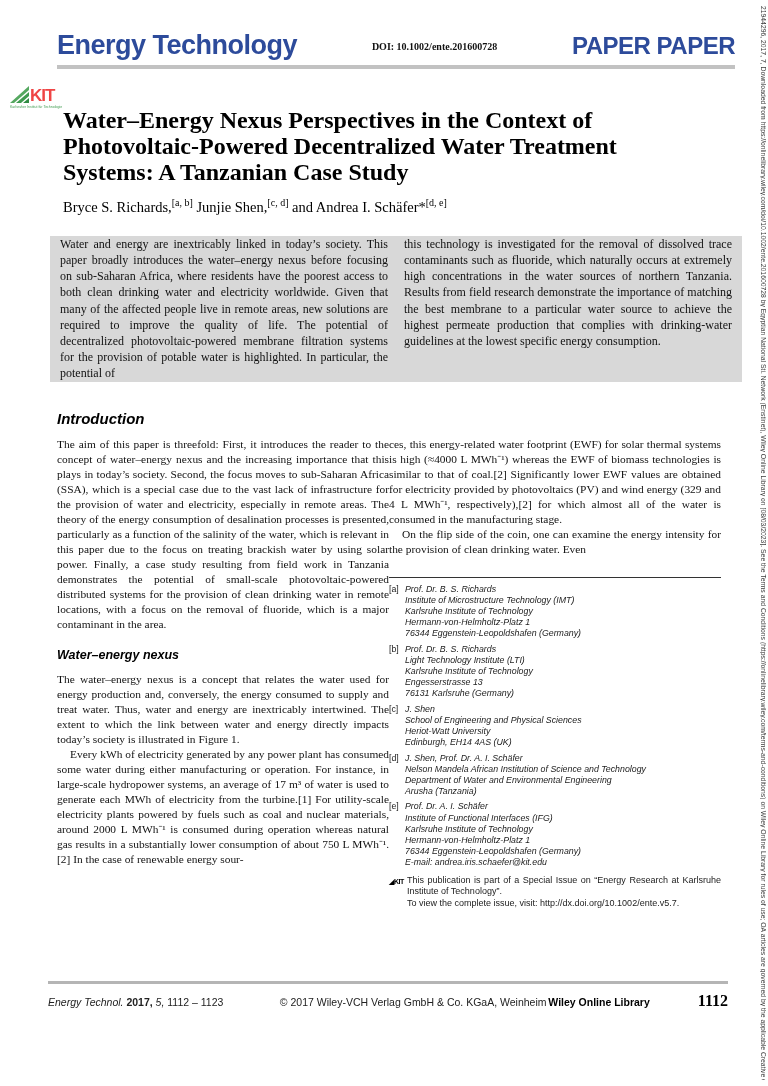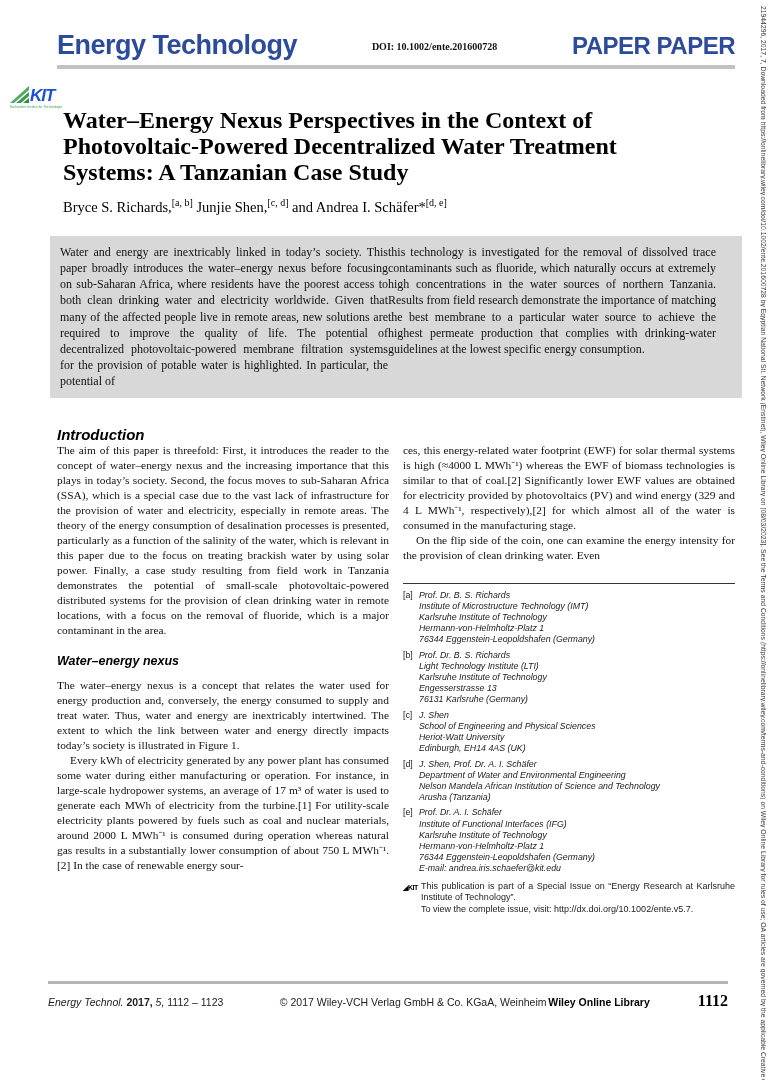--- a/index.html
+++ b/index.html
@@ -10,35 +10,35 @@
   .page{position:absolute;left:57px;top:0;width:678px;}
   
   .header{display:flex;align-items:flex-start;margin-top:30px;}
   .journal{font-family:"Liberation Sans",sans-serif;font-weight:bold;font-size:27px;color:#2d4b9b;letter-spacing:-0.5px;flex:none;}
   .doi{flex:1;text-align:center;font-family:"Liberation Serif",serif;font-weight:bold;font-size:10px;color:#111;margin-top:11px;}
   .ptype{font-family:"Liberation Sans",sans-serif;font-weight:bold;font-size:24px;color:#2d4b9b;flex:none;letter-spacing:-0.5px;margin-top:2px;}
   .hrule{height:4px;background:#c2c2c2;margin-top:4px;}
   
   .kitlogo{position:absolute;left:-47px;top:86px;width:52px;}
   .kitrow{display:flex;align-items:flex-end;}
-  .kittxt{font-family:"Liberation Sans",sans-serif;font-weight:bold;font-size:17px;color:#1d4ed8;letter-spacing:-1px;line-height:1;font-style:italic;}
+  .kittxt{font-family:"Liberation Sans",sans-serif;font-weight:bold;font-size:17px;color:#ef4444;letter-spacing:-1px;line-height:1;}
   .kitsub{font-size:3.5px;color:#3f9b4f;font-family:"Liberation Sans",sans-serif;margin-top:1px;white-space:nowrap;overflow:hidden;}
   
   .titleblock{margin-top:38px;margin-left:6px;}
   .title{font-weight:bold;font-size:24px;line-height:26px;color:#000;}
   .title div{white-space:nowrap;}
   .authors{margin-top:12px;font-size:14.5px;color:#000;}
   .authors sup{font-size:10px;}
   
-  .abstract{margin-top:20px;margin-left:-7px;width:672px;background:#d8d8d8;padding:8px 10px;display:flex;}
+  .abstract{margin-top:20px;margin-left:-7px;width:672px;background:#d8d8d8;padding:0 10px;display:flex;gap:16px;}
   .acol{width:328px;font-size:12px;line-height:16.2px;text-align:justify;color:#111;}
   
   .introhead{margin-top:28px;font-family:"Liberation Sans",sans-serif;font-style:italic;font-weight:bold;font-size:15px;color:#000;}
   
-  .columns{display:flex;gap:14px;}
+  .columns{display:flex;margin-top:10px;}
   .col{width:332px;font-size:11.4px;line-height:15px;text-align:justify;color:#111;}
   .col p{margin:0;}
   .col p.indent{text-indent:13px;}
   .subhead{font-family:"Liberation Sans",sans-serif;font-style:italic;font-weight:bold;font-size:12.5px;margin:16px 0 9px 0;color:#000;}
   
   .footnotes{margin-top:20px;}
   .fnrule{border-top:1px solid #333;margin-bottom:6px;}
   .aff{display:flex;font-family:"Liberation Sans",sans-serif;font-style:italic;font-size:8.8px;line-height:11.2px;color:#222;margin-bottom:4px;}
   .afflabel{flex:none;width:16px;font-style:normal;}
   .afflines{flex:1;}
@@ -146,22 +146,22 @@
             <div>School of Engineering and Physical Sciences</div>
             <div>Heriot-Watt University</div>
             <div>Edinburgh, EH14 4AS (UK)</div>
           </div>
         </div>
 
         <div class="aff">
           <span class="afflabel">[d]</span>
           <div class="afflines">
             <div>J. Shen, Prof. Dr. A. I. Schäfer</div>
+            <div>Nelson Mandela African Institution of Science and Technology</div>
             <div>Department of Water and Environmental Engineering</div>
-            <div>Nelson Mandela African Institution of Science and Technology</div>
             <div>Arusha (Tanzania)</div>
           </div>
         </div>
 
         <div class="aff">
           <span class="afflabel">[e]</span>
           <div class="afflines">
             <div>Prof. Dr. A. I. Schäfer</div>
             <div>Institute of Functional Interfaces (IFG)</div>
             <div>Karlsruhe Institute of Technology</div>

